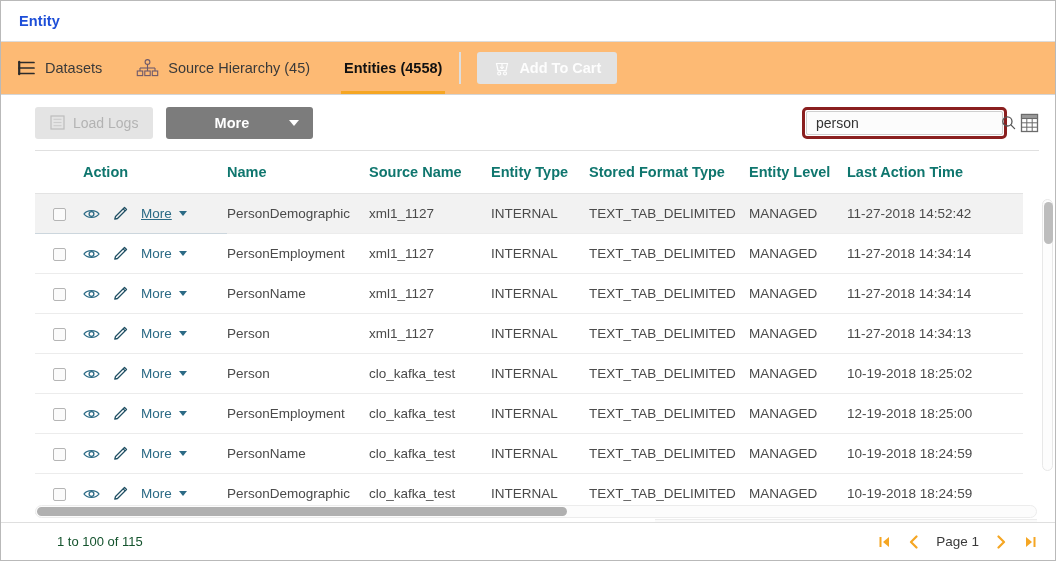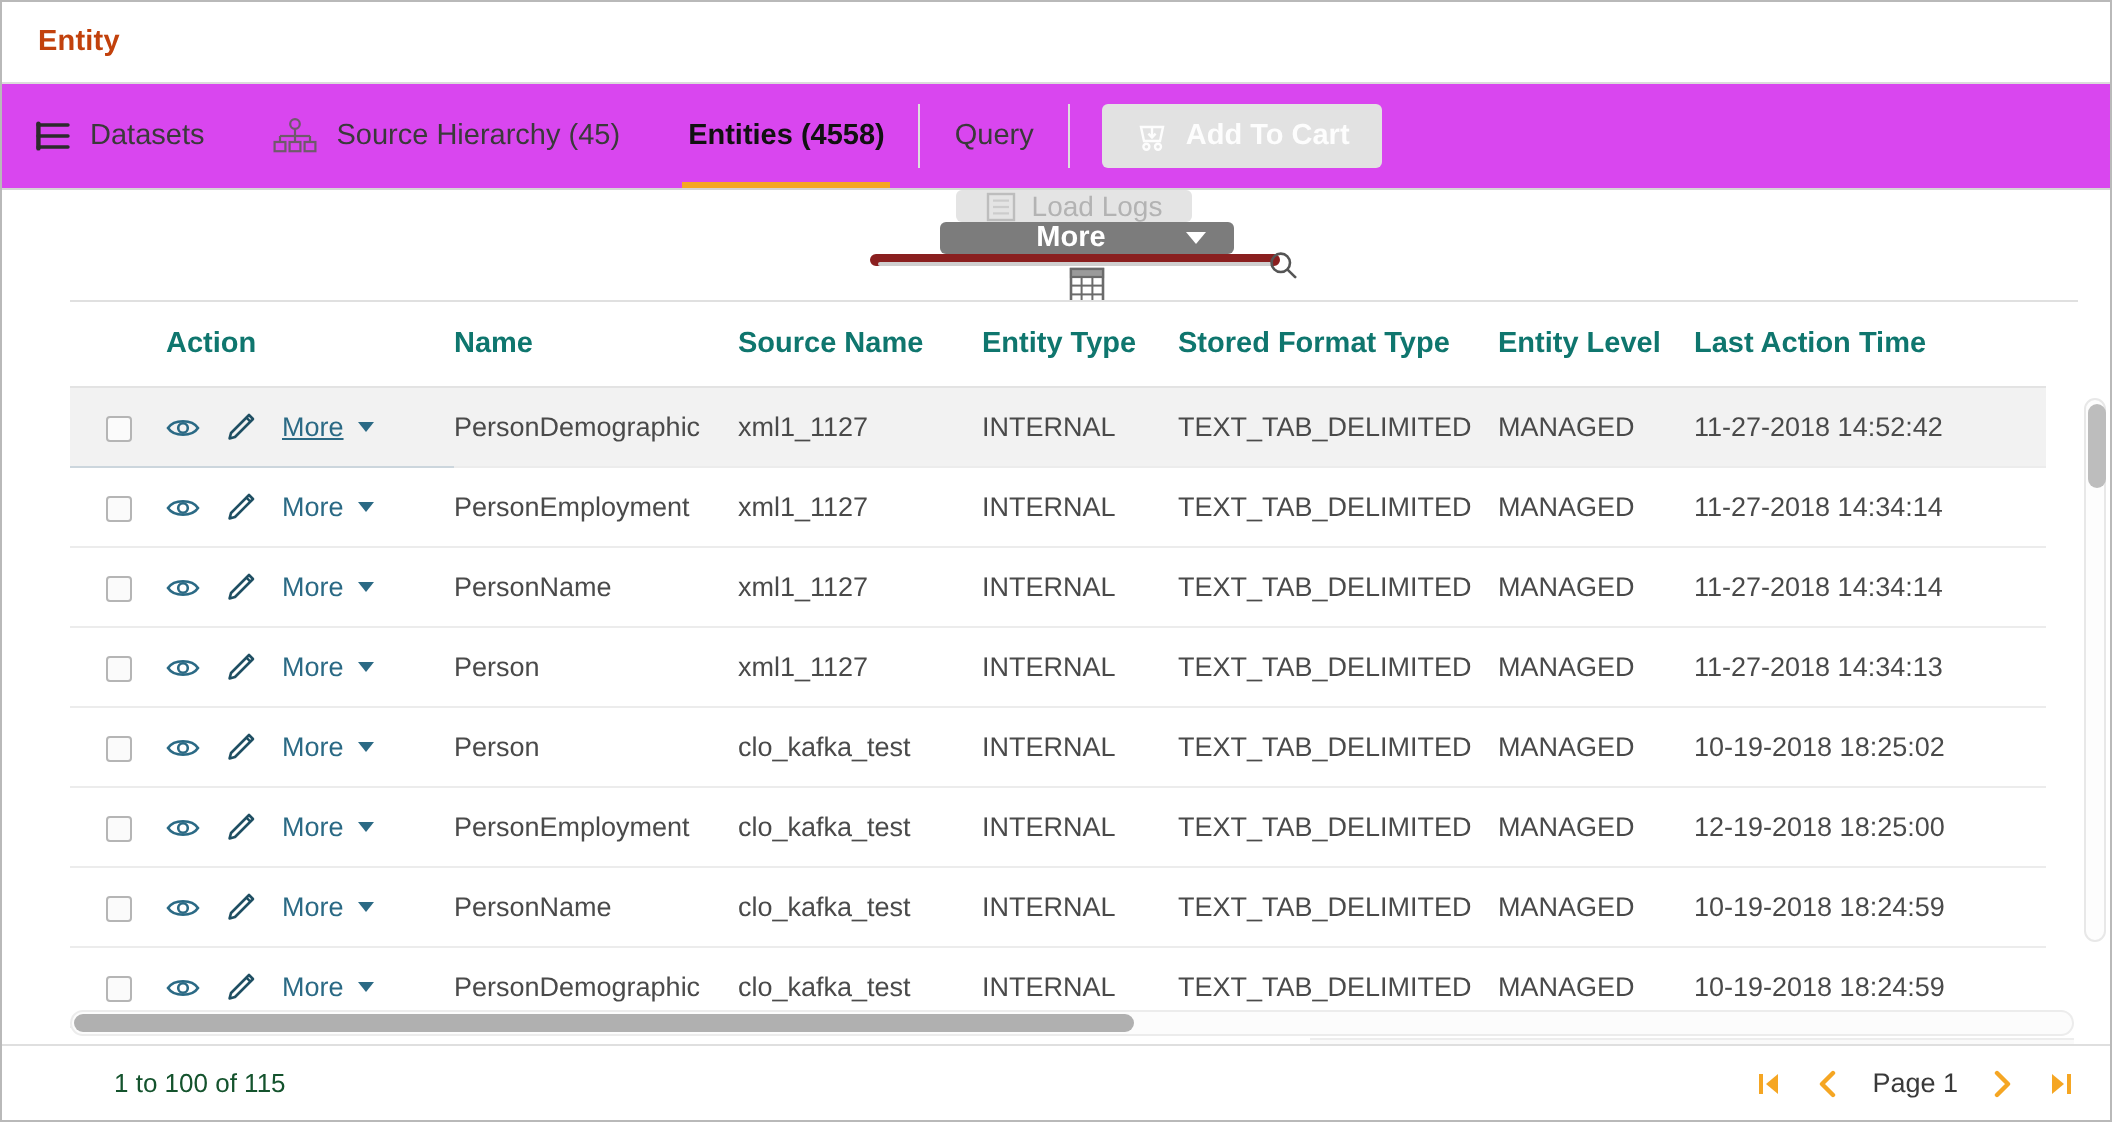--- a/index.html
+++ b/index.html
@@ -19,29 +19,29 @@
 
   
   .titlebar {
     height: 41px;
     display: flex; align-items: center;
     padding-left: 18px;
     border-bottom: 1px solid #dcdcdc;
     background: #ffffff;
   }
   .titlebar .title {
-    font-size: 14.5px; font-weight: bold; color: #c2410c;
+    font-size: 14.5px; font-weight: bold; color: #1d4ed8;
     letter-spacing: .1px;
   }
 
   
   .tabbar {
     height: 53px;
     display: flex; align-items: stretch;
-    background: #d946ef;
+    background: #fdba74;
     border-bottom: 1px solid #d5d5d5;
     position: relative;
   }
   .tab {
     display: flex; align-items: center; gap: 9px;
     padding: 0 17px;
     font-size: 14.5px; color: #3a3a3a;
     position: relative;
     cursor: pointer; white-space: nowrap;
   }
@@ -71,21 +71,20 @@
   
   .ico { display: inline-flex; align-items: center; justify-content: center; }
 
   
   .toolbar {
     height: 55px;
     display: flex; align-items: center;
     padding: 0 16px 0 34px;
     background: #ffffff;
     position: relative;
-    flex-direction: column;
   }
   .btn-loadlogs {
     display: flex; align-items: center; gap: 8px;
     height: 32px; padding: 0 15px;
     background: #e4e4e4; color: #b3b3b3;
     border: none; border-radius: 3px;
     font-size: 14px; cursor: default;
     font-family: "Liberation Sans", sans-serif;
   }
   .btn-more {
@@ -294,23 +293,20 @@
     </div>
 
 
     <div class="tab active">
       <span>Entities (4558)</span>
     </div>
 
 
     <div class="tab-sep"></div>
 
-    <div class="tab">
-      <span>Query</span>
-    </div>
 
     <div class="tab-sep"></div>
 
     <button class="cart-btn">
       <span class="ico">
         <svg width="18" height="17" viewBox="0 0 18 17">
           <g stroke="#fdfdfd" stroke-width="1.2" fill="none">
             <path d="M3.5 3.5 L14.5 3.5 L13 10.5 L5 10.5 Z"></path>
             <line x1="9" y1="4" x2="9" y2="8.4"></line>
             <path d="M7.2 6.8 L9 8.7 L10.8 6.8"></path>

